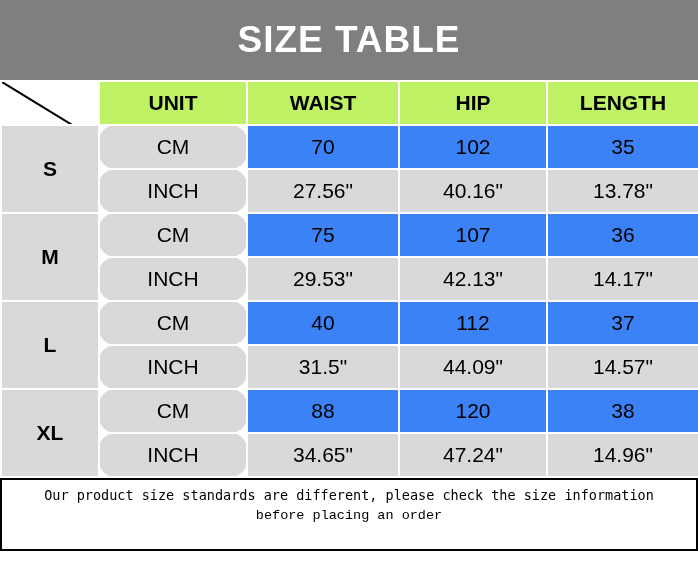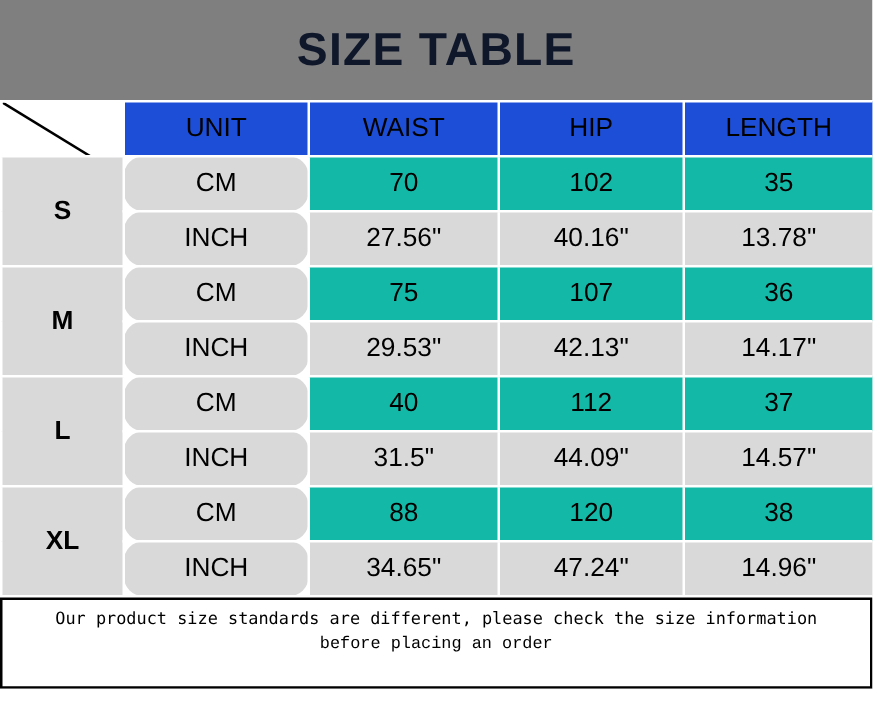--- a/index.html
+++ b/index.html
@@ -21,21 +21,21 @@
     box-sizing: border-box;
   }
   .title-bar {
     height: 80px;
     background: #7f7f7f;
     display: flex;
     align-items: center;
     justify-content: center;
   }
   .title-bar .title {
-    color: #0f172a;
+    color: #ffffff;
     font-size: 37px;
     font-weight: bold;
     letter-spacing: 1px;
   }
   table.size-table {
     border-collapse: collapse;
     width: 698px;
     table-layout: fixed;
   }
   table.size-table td,
@@ -48,22 +48,22 @@
     padding: 0;
     height: 42px;
   }
   col.c-size   { width: 98px; }
   col.c-unit   { width: 148px; }
   col.c-waist  { width: 152px; }
   col.c-hip    { width: 148px; }
   col.c-length { width: 152px; }
 
   .hdr {
-    background: #1d4ed8;
-    font-weight: normal;
+    background: #bef264;
+    font-weight: bold;
     font-size: 22px;
     height: 60px;
   }
   .corner {
     background: #ffffff;
     position: relative;
     padding: 0;
     height: 60px;
   }
   .corner .diag {
@@ -78,21 +78,21 @@
     background: #d9d9d9;
     font-weight: bold;
     font-size: 23px;
   }
   .unitcell {
     background: #d9d9d9;
     font-size: 21px;
     border-radius: 16px;
   }
   .valcell {
-    background: #14b8a6;
+    background: #3b82f6;
     font-size: 21px;
   }
   .row-alt .unitcell,
   .row-alt .valcell {
     background: #d9d9d9;
   }
   .note {
     border: 2px solid #000000;
     border-top: 2px solid #000000;
     background: #ffffff;

